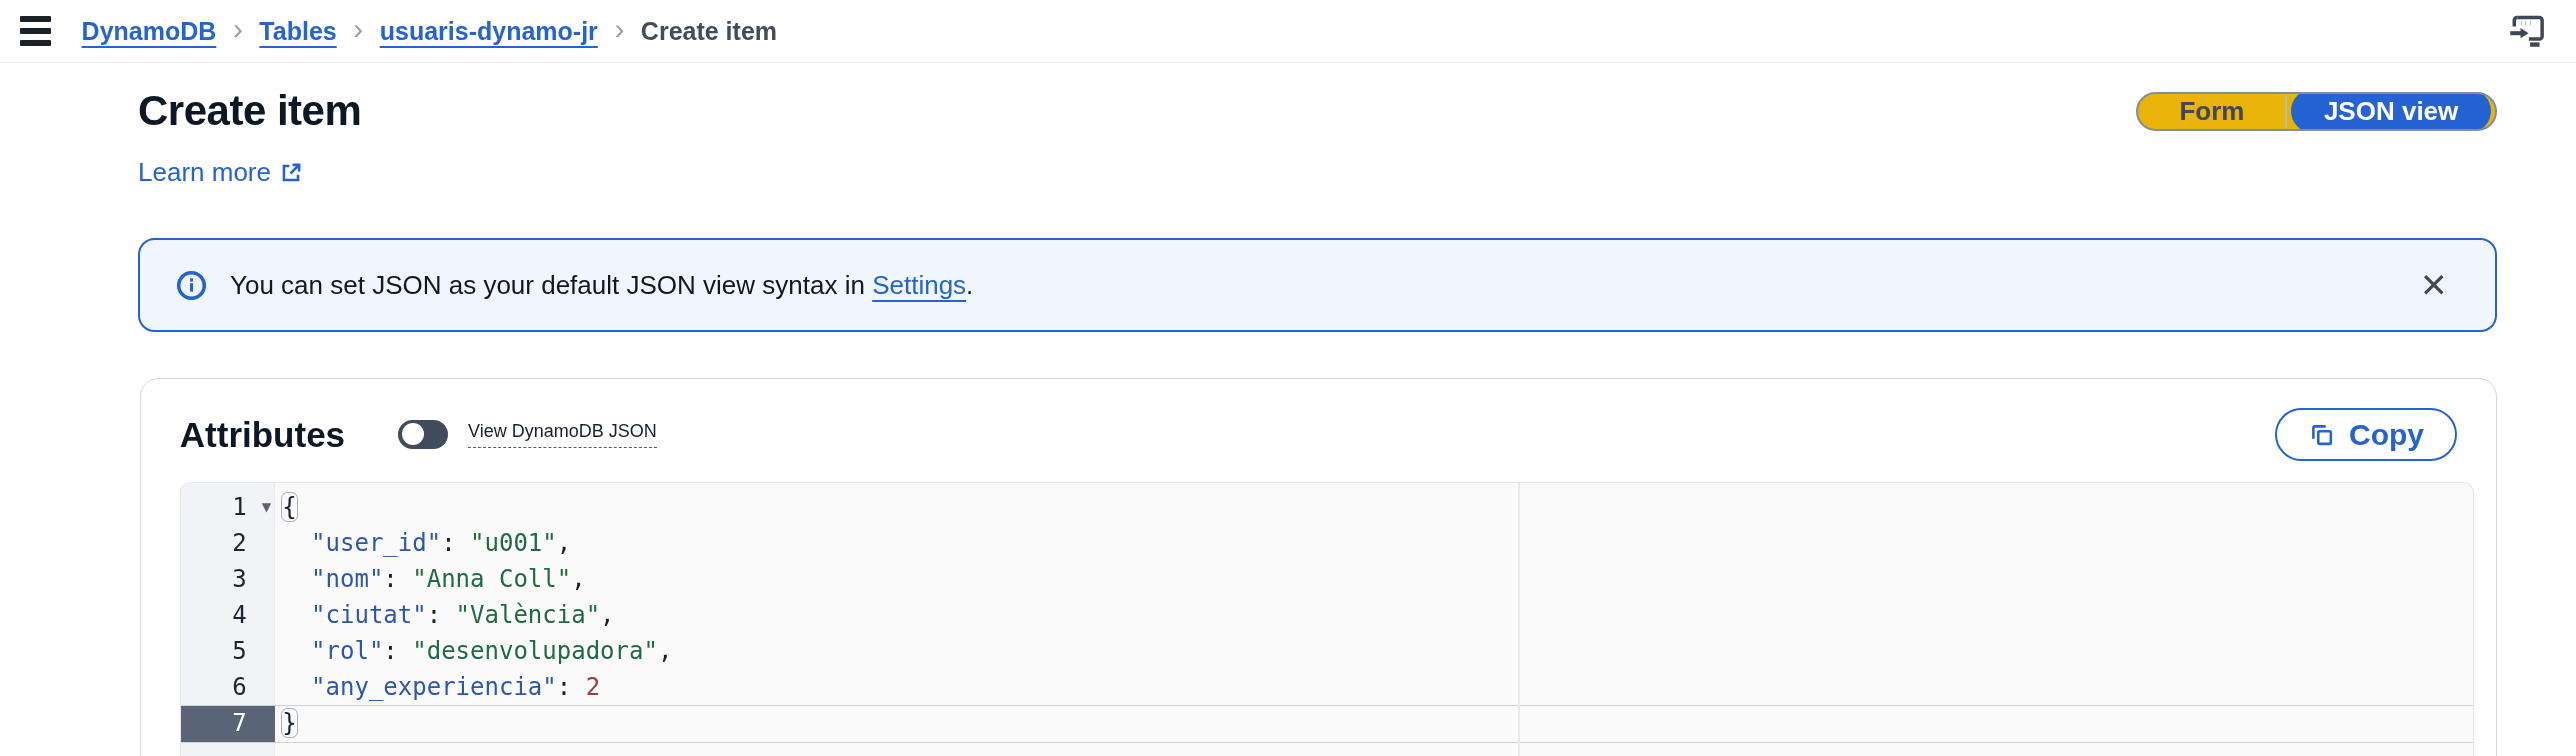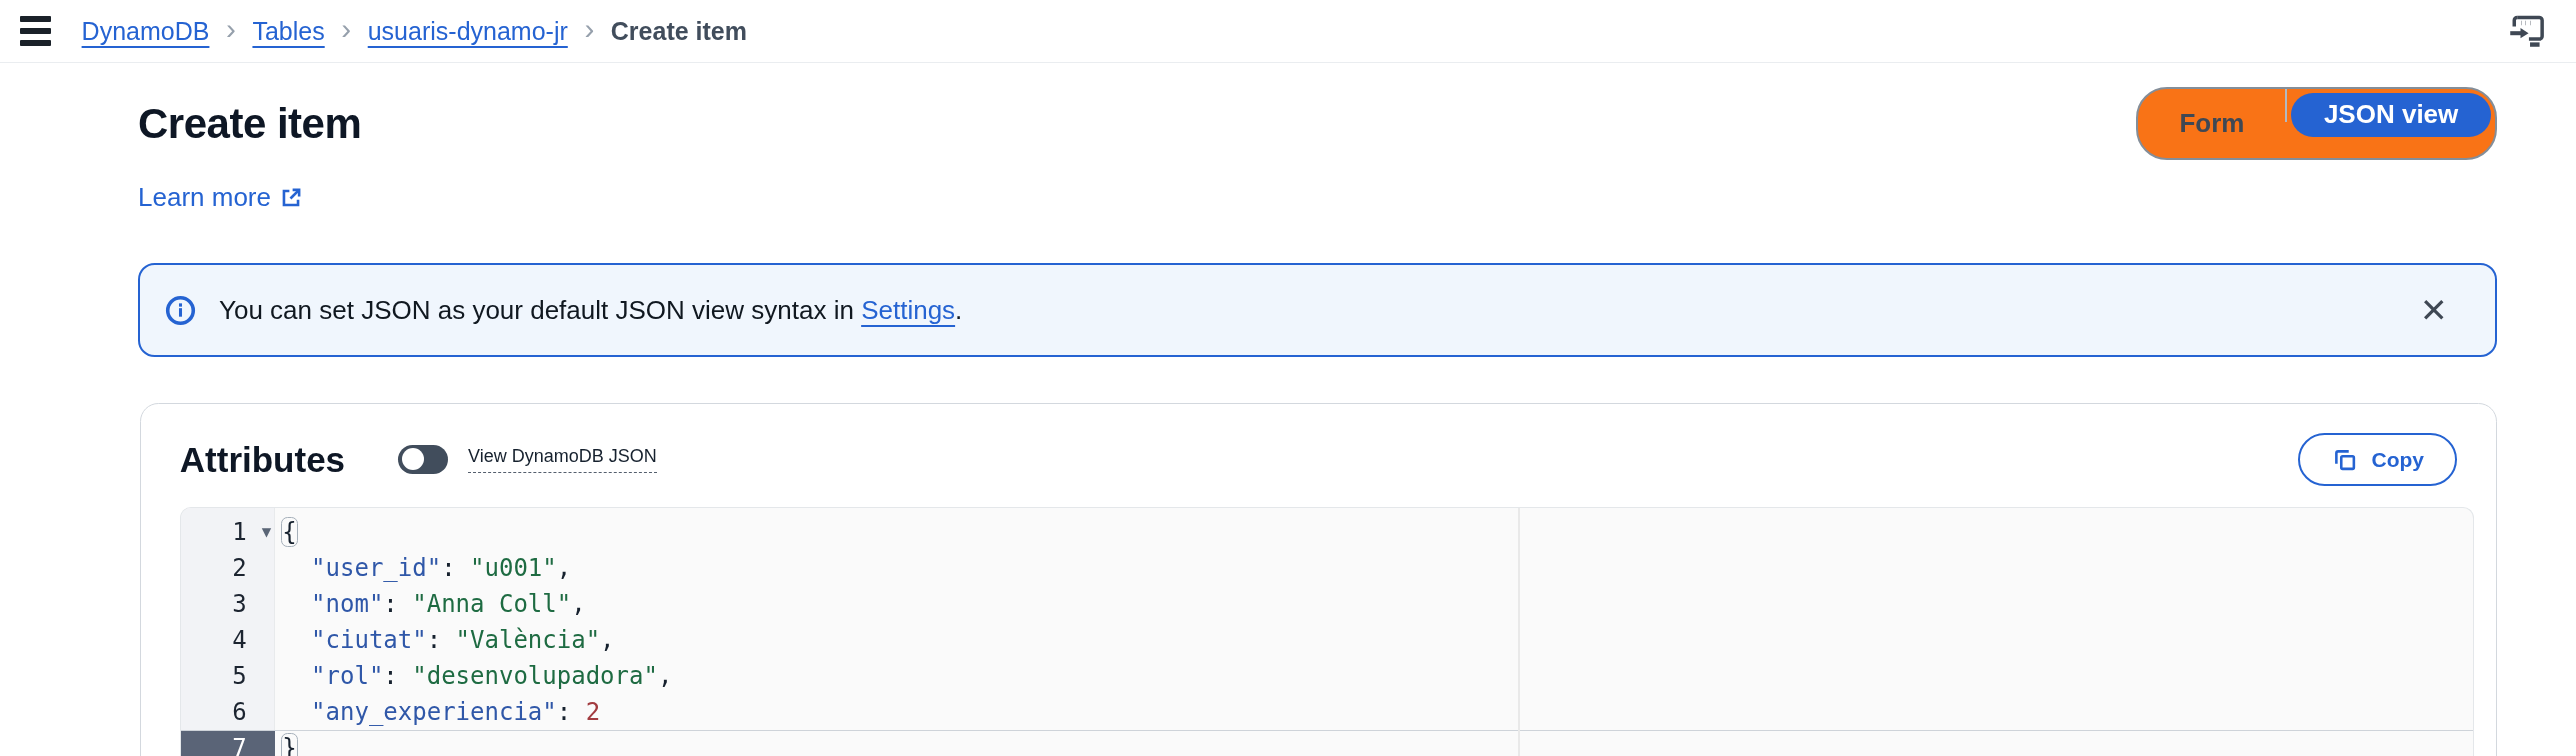--- a/index.html
+++ b/index.html
@@ -7,65 +7,65 @@
               font-family:"Liberation Sans", sans-serif; color:#16212e; }
 
   
   .topbar { height:63px; display:flex; align-items:center; padding:0 24px 0 16.6px;
             border-bottom:1.8px solid #eaedf0; background:#fff; }
   .menu-btn { width:41px; height:41px; border:none; background:transparent; cursor:pointer;
               display:flex; flex-direction:column; justify-content:center; gap:6.4px; padding:0 3.7px; }
   .menu-btn span { display:block; height:5.5px; width:31px; background:#1a2129; border-radius:0.9px; }
   .breadcrumb { display:flex; align-items:center; gap:16.6px; margin-left:24px; font-size:25px; }
   .breadcrumb a { color:#2563d2; text-decoration:underline; text-underline-offset:6.4px;
-                  text-decoration-thickness:1.8px; font-weight:400; cursor:pointer; }
+                  text-decoration-thickness:1.8px; font-weight:700; cursor:pointer; }
   .crumb-sep { color:#96a0ac; font-size:29.5px; font-weight:400; line-height:1; padding-bottom:3.7px; }
   .crumb-current { color:#414d5c; font-weight:700; }
   .shell-btn { margin-left:auto; border:none; background:transparent; cursor:pointer;
                width:52px; height:52px; display:flex; align-items:center; justify-content:center; }
 
   
   .page { padding:0 79px 0 138px; }
   .title-row { margin-top:24px; display:flex; align-items:center; justify-content:space-between; }
   h1 { font-size:42px; font-weight:700; color:#0e1725; letter-spacing:-0.5px; }
-  .seg-toggle { display:flex; height:73px; border:2.8px solid #848e99;
-                border-radius:31px; background:#f97316; overflow:hidden; }
+  .seg-toggle { display:flex; align-items:center; height:39px; border:2.8px solid #848e99;
+                border-radius:31px; background:#eab308; overflow:hidden; }
   .seg-form { padding:0 41px; font-size:26px; font-weight:700; color:#3f4854; background:none;
               border:none; cursor:pointer; font-family:inherit; }
   .seg-divider { width:1.8px; height:33px; background:#b3bac2; }
   .seg-json { margin:3.7px; height:44px; display:flex; align-items:center; padding:4px 33px;
               background:#2563d2; color:#fff; font-size:26px; font-weight:700; border:none;
               border-radius:24px; cursor:pointer; font-family:inherit; }
   .desc { margin-top:22px; font-size:26px; color:#121b26; display:flex; align-items:center; gap:9.2px; }
   .learn-link { color:#2563d2; text-decoration:none; font-weight:500; cursor:pointer;
                 display:inline-flex; align-items:center; gap:7.4px; }
 
   
   .banner { margin-top:50px; border:2.8px solid #2563d2; border-radius:16.6px; background:#f0f6fd;
-            height:94px; display:flex; align-items:center; padding:0 41px 0 24px; gap:22px; }
+            height:94px; display:flex; align-items:center; padding:0 41px 0 35px; gap:22px; }
   .banner-text { font-size:26px; color:#101820; }
   .banner-text a { color:#2563d2; text-decoration:underline; text-underline-offset:5.5px;
                    text-decoration-thickness:1.8px; cursor:pointer; }
   .banner-close { margin-left:auto; border:none; background:transparent; cursor:pointer;
                   width:41px; height:41px; display:flex; align-items:center; justify-content:center; }
 
   
   .card { margin-top:46px; margin-left:1.8px; border:1.8px solid #d3d8de; border-radius:18.4px;
           background:#fff; height:571px; padding:28px 39px 0 39px; }
   .card-head { display:flex; align-items:center; height:55px; }
   h2 { font-size:35px; font-weight:700; color:#0e1725; }
   .switch { margin-left:53px; position:relative; width:50px; height:29.5px; border:none;
             border-radius:14.7px; background:#414d5c; cursor:pointer; flex:none; }
   .switch .knob { position:absolute; left:3.7px; top:3.7px; width:22px; height:22px;
                   border-radius:50%; background:#fff; }
   .switch-label { margin-left:20px; font-size:18px; color:#16212e; padding-bottom:4.6px;
                   border-bottom:1.8px dashed #545f6d; cursor:pointer; }
   .copy-btn { margin-left:auto; height:53px; display:flex; align-items:center; gap:13px;
               padding:0 31px; border:2.8px solid #2563d2; border-radius:28px; background:#fff;
-              color:#2563d2; font-size:21px; font-weight:700; cursor:pointer; font-family:inherit; }
+              color:#2563d2; font-size:30px; font-weight:700; cursor:pointer; font-family:inherit; }
 
   
   .editor { position:relative; margin-top:20px; width:2294px; height:313px;
             border:1.8px solid #e4e7ea; border-bottom:none; border-radius:11px 11px 0 0;
             background:#fafafa; overflow:hidden; cursor:text; }
   .gutter-bg { position:absolute; left:0; top:0; bottom:0; width:94px; background:#f2f3f6;
                border-right:1.8px solid #e8eaec; }
   .print-margin { position:absolute; left:1337px; top:0; bottom:0; width:1.8px; background:#e9e9e9; }
   .rows { position:relative; padding-top:5.5px; }
   .row { display:flex; height:36px; line-height:36px;

